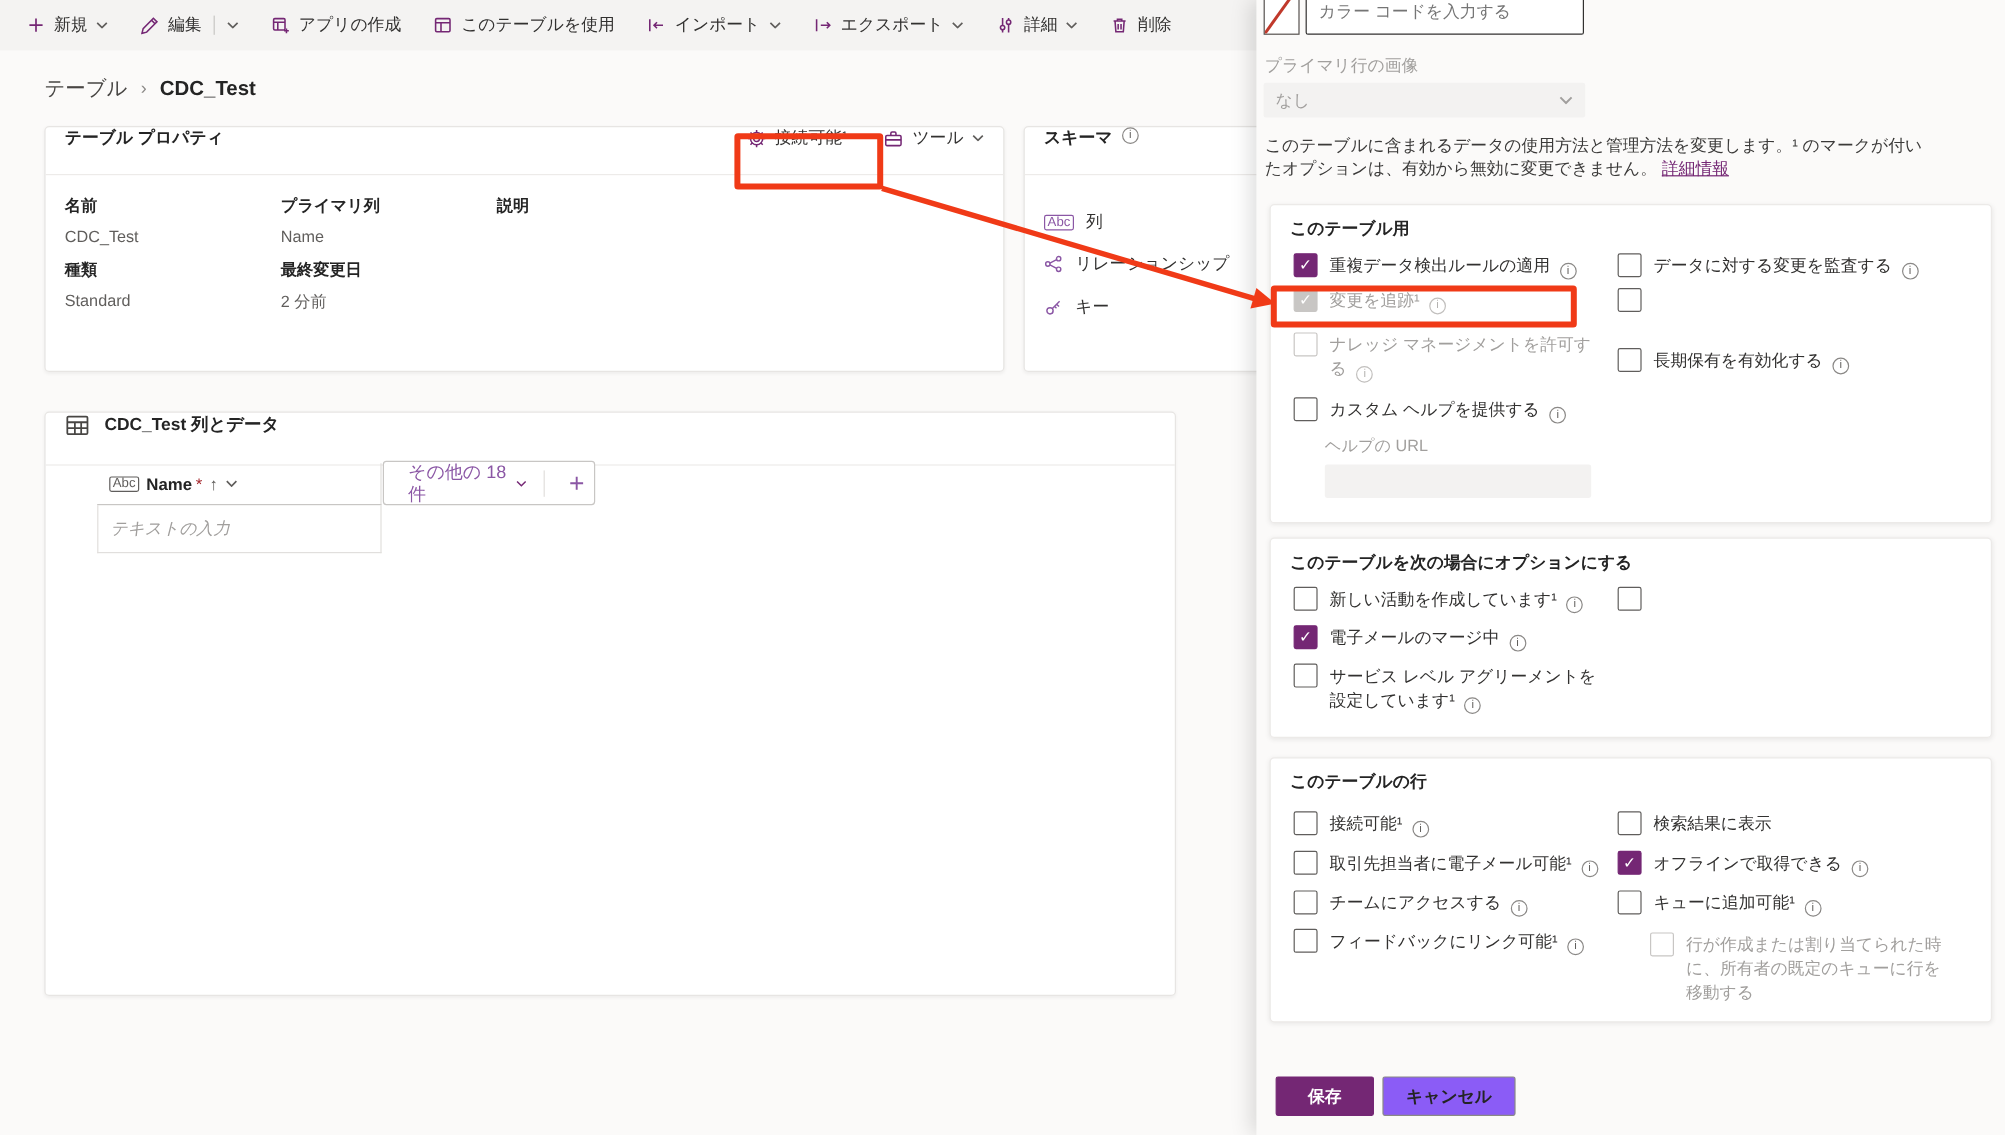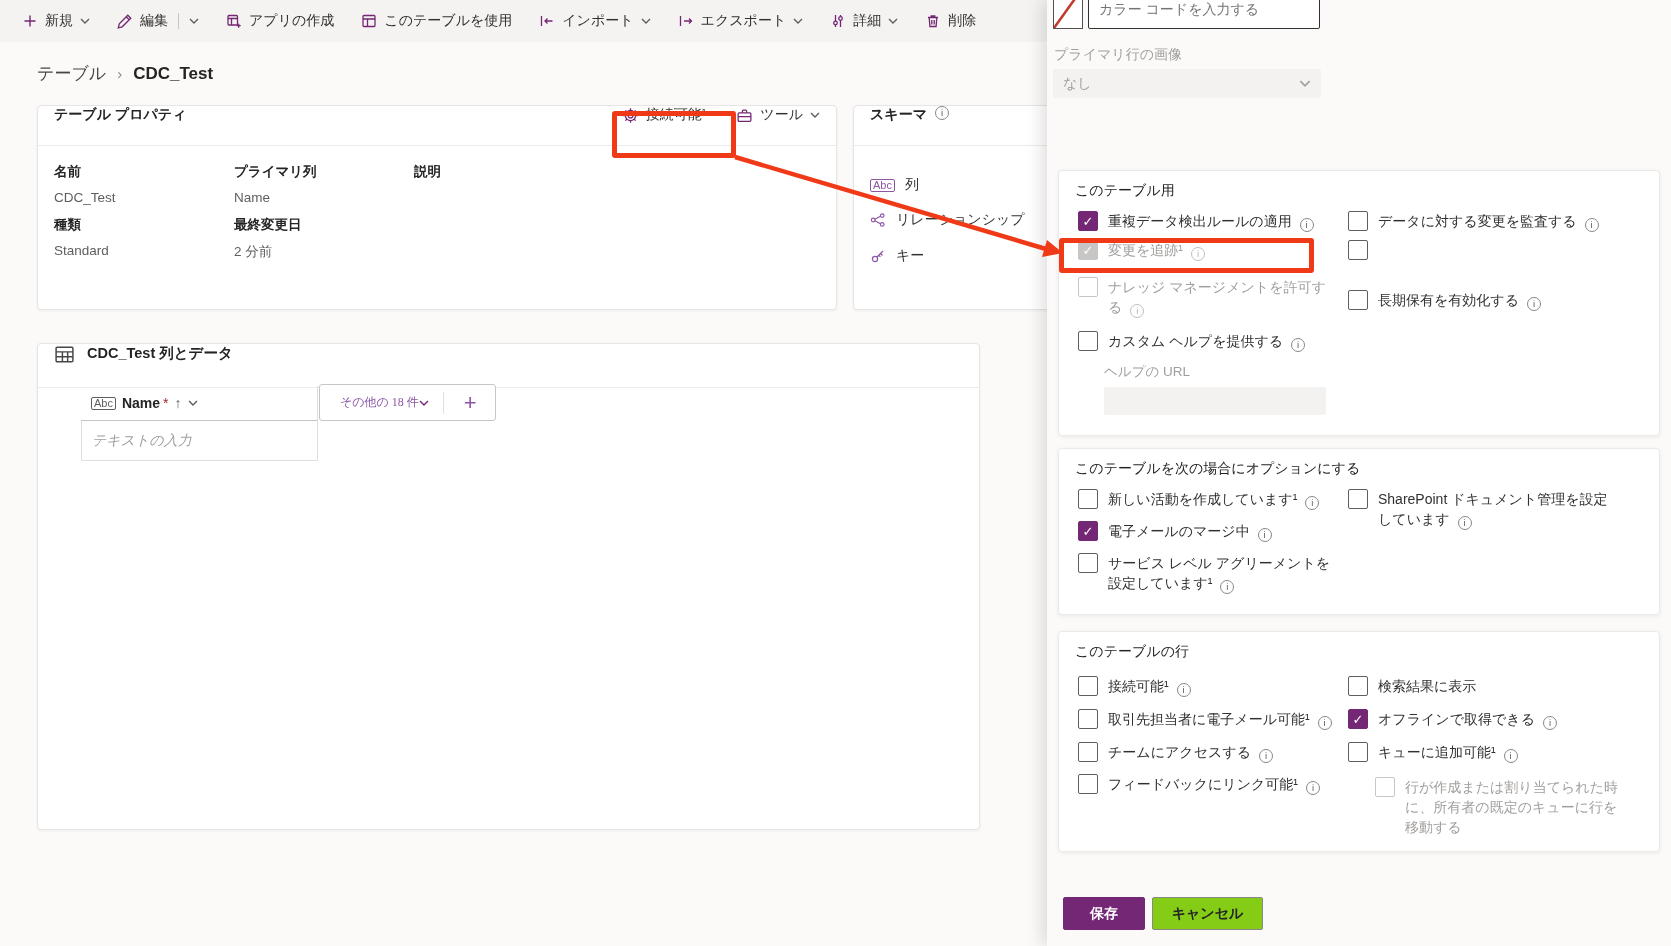--- a/index.html
+++ b/index.html
@@ -42,57 +42,57 @@
           font-size:9.5px; line-height:12px; text-align:center; color:#605e5c; margin-left:8px; vertical-align:-2px; }
 
   
   .grid-cell-header { position:absolute; left:43px; top:42px; width:237px; height:35px; display:flex; align-items:center;
                       padding-left:10px; gap:6px; border-bottom:1px solid #c8c6c4; border-right:1px solid #e1dfdd; font-size:14px; }
   .grid-row { position:absolute; left:43px; top:77px; width:237px; height:40px; display:flex; align-items:center; padding-left:10px;
               border-bottom:1px solid #e1dfdd; border-left:1px solid #e1dfdd; border-right:1px solid #e1dfdd;
               font-size:14px; font-style:italic; color:#a19f9d; }
   .more-box { position:absolute; left:281px; top:40px; width:177px; height:37px; border:1px solid #c8c6c4; border-radius:3px;
               display:flex; align-items:center; background:#fff; }
-  .more-label { color:#8b57a5; font-size:12px; margin-left:20px; display:flex; align-items:center; gap:0; cursor:pointer;font-family:Liberation Serif, serif; }
+  .more-label { color:#8b57a5; font-size:15px; margin-left:20px; display:flex; align-items:center; gap:0; cursor:pointer; }
   .more-div { width:1px; height:22px; background:#e1dfdd; margin:0 12px 0 14px; }
   .add-col { color:#8b57a5; font-size:22px; font-weight:400; line-height:20px; cursor:pointer; padding:0 8px; }
 
   
   .panel { position:absolute; left:1047px; top:0; width:624px; height:946px; background:#fbfaf9;
            box-shadow:-5px 0 16px rgba(0,0,0,.13); z-index:10; }
   .swatch { position:absolute; left:6px; top:-12px; width:30px; height:41px; background:#fff; border:1px solid #55504e; }
   .color-input { position:absolute; left:41px; top:-12px; width:232px; height:41px; border:1px solid #323130; border-radius:2px;
                  background:#fff; font-size:14px; color:#6b6966; padding-left:10px; font-family:inherit; }
   .p-label { position:absolute; font-size:14px; color:#a19f9d; }
   .dropdown { position:absolute; left:6px; top:69px; width:268px; height:29px; background:#f3f2f1; border-radius:2px;
               display:flex; align-items:center; padding:0 10px; font-size:14px; color:#a19f9d; }
   .dropdown .chev { margin-left:auto; stroke:#a19f9d; }
   .p-desc { position:absolute; left:7px; top:112px; width:552px; font-size:14px; line-height:19px; color:#3b3a39; }
   .p-link { color:#742774; text-decoration:underline; cursor:pointer; }
 
   .pcard { position:absolute; left:11px; width:602px; background:#fff; border:1px solid #eceae8; border-radius:4px;
            box-shadow:0 1px 4px rgba(0,0,0,.07); }
-  .pcard-title { position:absolute; left:16px; top:11px; font-size:14px; font-weight:400; color:#242424; }
+  .pcard-title { position:absolute; left:16px; top:11px; font-size:14px; font-weight:700; color:#242424; }
 
   .cbrow { position:absolute; display:flex; gap:10px; align-items:flex-start; cursor:pointer; }
   .cb { width:20px; height:20px; border:1px solid #605e5c; border-radius:2px; background:#fff; flex:none;
         display:flex; align-items:center; justify-content:center; font-size:13px; color:transparent; }
   .cb.checked { background:#742774; border-color:#742774; color:#fff; }
   .cbrow.dis .cb.checked { background:#c8c6c4; border-color:#c8c6c4; }
   .cbrow.dis .cb { border-color:#c8c6c4; }
   .cbtext { font-size:14px; line-height:20px; color:#323130; }
   .cbrow.dis .cbtext { color:#a19f9d; }
   .cbrow.dis .info { border-color:#c1bfbd; color:#b5b3b1; }
 
   .help-input { position:absolute; left:45px; top:216px; width:222px; height:28px; background:#f3f2f1; border-radius:2px; }
 
   .btn { position:absolute; top:897px; height:33px; border-radius:2px; font-size:14px; font-weight:700;
          display:flex; align-items:center; justify-content:center; cursor:pointer; font-family:inherit; }
   .btn-save { left:16px; width:82px; background:#742774; color:#fff; border:1px solid #742774; }
-  .btn-cancel { left:105px; width:111px; background:#84cc16; color:#242424; border:1px solid #8a8886; }
+  .btn-cancel { left:105px; width:111px; background:#8b5cf6; color:#242424; border:1px solid #8a8886; }
 
   
   .anno { position:absolute; border:5px solid #f03a17; border-radius:3px; z-index:30; pointer-events:none; }
   .anno-svg { position:absolute; left:0; top:0; width:1671px; height:946px; z-index:29; pointer-events:none; }
 </style>
 </head>
 <body>
 
 <div class="stage">
 
@@ -277,20 +277,24 @@
     <input class="color-input" placeholder="カラー コードを入力する" style="">
 
     <span class="p-label" style="left:7px;top:46px;">プライマリ行の画像</span>
     <div class="dropdown">
       <span>なし</span>
       <svg class="chev" width="12" height="7" viewBox="0 0 10 6">
           <path d="M1 1l4 4 4-4"></path>
         </svg>
     </div>
 
+    <div class="p-desc">
+      <span>このテーブルに含まれるデータの使用方法と管理方法を変更します。¹ のマークが付いたオプションは、有効から無効に変更できません。</span>
+      <span class="p-link">詳細情報</span>
+    </div>
 
     <div class="pcard" style="top:170px;height:266px;">
       <span class="pcard-title">このテーブル用</span>
 
       <div class="cbrow" style="left:19px;top:40px;">
         <span class="cb checked">✓</span>
         <div class="cbtext" style="width:250px;"><span>重複データ検出ルールの適用</span><span class="info">i</span></div>
       </div>
       <div class="cbrow dis" style="left:19px;top:69px;">
         <span class="cb checked">✓</span>
@@ -330,21 +334,20 @@
       <div class="cbrow" style="left:19px;top:72px;">
         <span class="cb checked">✓</span>
         <div class="cbtext" style="width:250px;"><span>電子メールのマージ中</span><span class="info">i</span></div>
       </div>
       <div class="cbrow" style="left:19px;top:104px;">
         <span class="cb"></span>
         <div class="cbtext" style="width:232px;"><span>サービス レベル アグリーメントを設定しています¹</span><span class="info">i</span></div>
       </div>
       <div class="cbrow" style="left:289px;top:40px;">
         <span class="cb"></span>
-        <div class="cbtext" style="width:242px;"><span>SharePoint ドキュメント管理を設定しています</span><span class="info">i</span></div>
       </div>
     </div>
 
     <div class="pcard" style="top:631px;height:221px;">
       <span class="pcard-title">このテーブルの行</span>
 
       <div class="cbrow" style="left:19px;top:44px;">
         <span class="cb"></span>
         <div class="cbtext" style="width:250px;"><span>接続可能¹</span><span class="info">i</span></div>
       </div>

